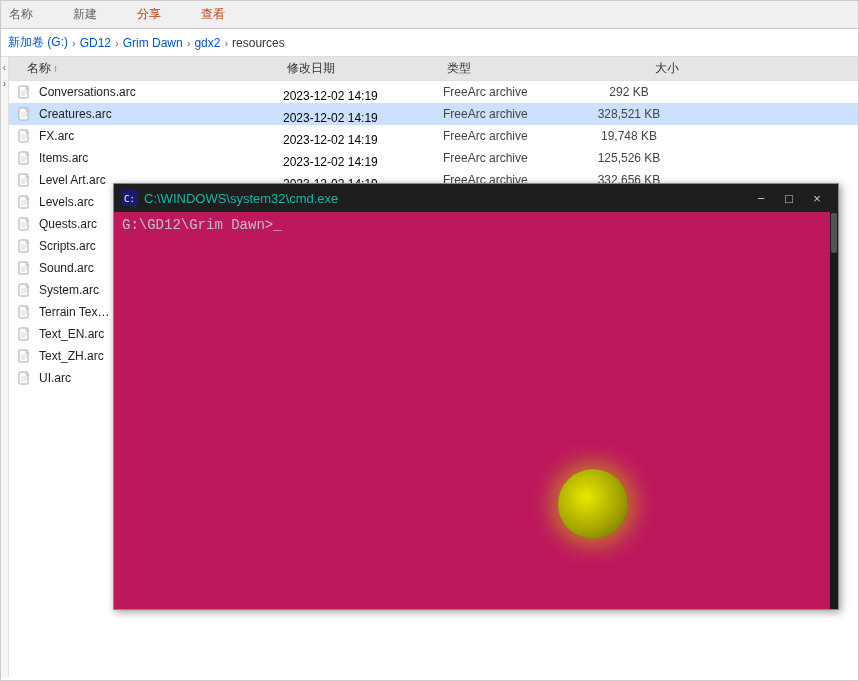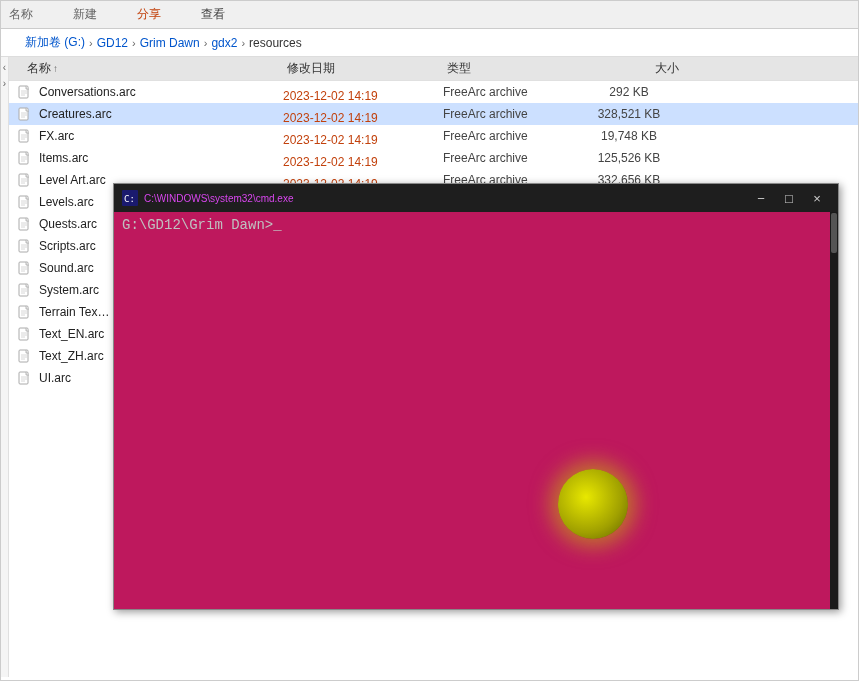--- a/index.html
+++ b/index.html
@@ -37,21 +37,21 @@
       font-size: 12px;
     }
 
     
     .breadcrumb-bar {
       height: 28px;
       background: #fff;
       border-bottom: 1px solid #ddd;
       display: flex;
       align-items: center;
-      padding: 0 24px;
+      padding: 0 7px;
       gap: 4px;
       font-size: 12px;
       color: #333;
     }
     .breadcrumb-sep {
       color: #666;
       font-size: 11px;
     }
     .breadcrumb-item {
       color: #0055cc;
@@ -105,21 +105,21 @@
       height: 16px;
       margin-right: 6px;
       display: inline-flex;
       align-items: center;
       justify-content: center;
       flex-shrink: 0;
     }
     .file-icon svg { width: 14px; height: 14px; }
 
     .file-name { width: 244px; overflow: hidden; text-overflow: ellipsis; white-space: nowrap; }
-    .file-date { width: 160px; color: #c2410c; margin-top: 8px; }
+    .file-date { width: 160px; color: #000000; margin-top: 8px; }
     .file-type { width: 140px; color: #444; }
     .file-size { width: 100px; text-align: center; padding-right: 8px; color: #444; }
 
     
     .left-nav {
       position: absolute;
       left: 0;
       top: 56px;
       width: 8px;
       height: 620px;
@@ -163,22 +163,22 @@
     }
     .cmd-title-icon {
       width: 16px;
       height: 16px;
       margin-right: 6px;
       display: flex;
       align-items: center;
       justify-content: center;
     }
     .cmd-title-text {
-      color: #d946ef;
-      font-size: 10px;
+      color: #14b8a6;
+      font-size: 13px;
       flex: 1;
     }
     .cmd-controls {
       display: flex;
       gap: 2px;
     }
     .cmd-ctrl-btn {
       width: 26px;
       height: 22px;
       background: transparent;
@@ -237,21 +237,21 @@
   </style>
 </head>
 <body>
 
 <div class="file-explorer">
 
   <div class="top-tabs">
     <span style="color:#666;">名称</span>
     <span style="color:#666;">新建</span>
     <span style="color:#c2410c;">分享</span>
-    <span style="color:#404040;">查看</span>
+    <span style="color:#c2410c;">查看</span>
   </div>
 
   <div class="breadcrumb-bar">
     <span class="breadcrumb-item">新加卷 (G:)</span>
     <span class="breadcrumb-sep">›</span>
     <span class="breadcrumb-item">GD12</span>
     <span class="breadcrumb-sep">›</span>
     <span class="breadcrumb-item">Grim Dawn</span>
     <span class="breadcrumb-sep">›</span>
     <span class="breadcrumb-item">gdx2</span>

